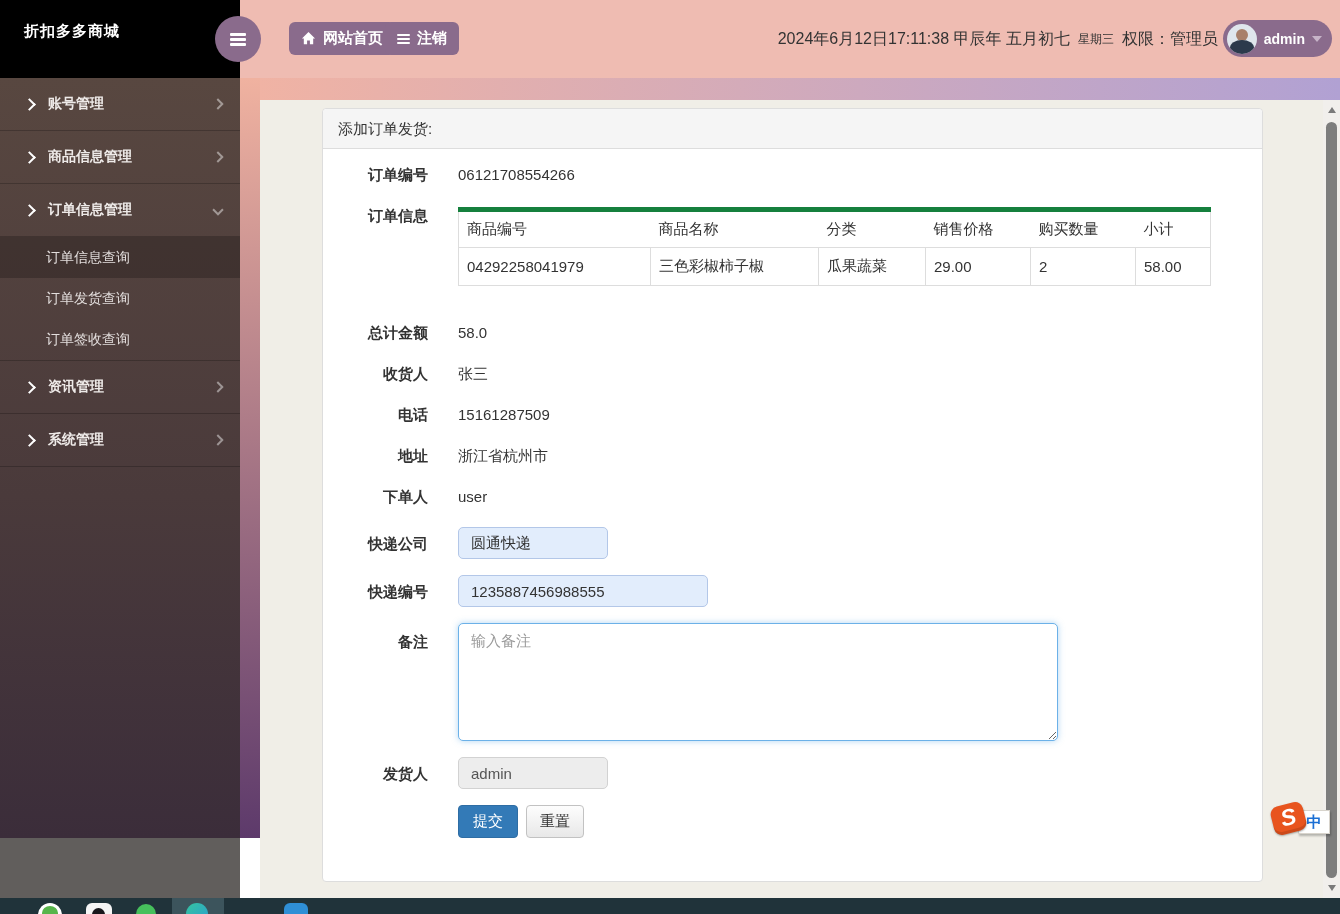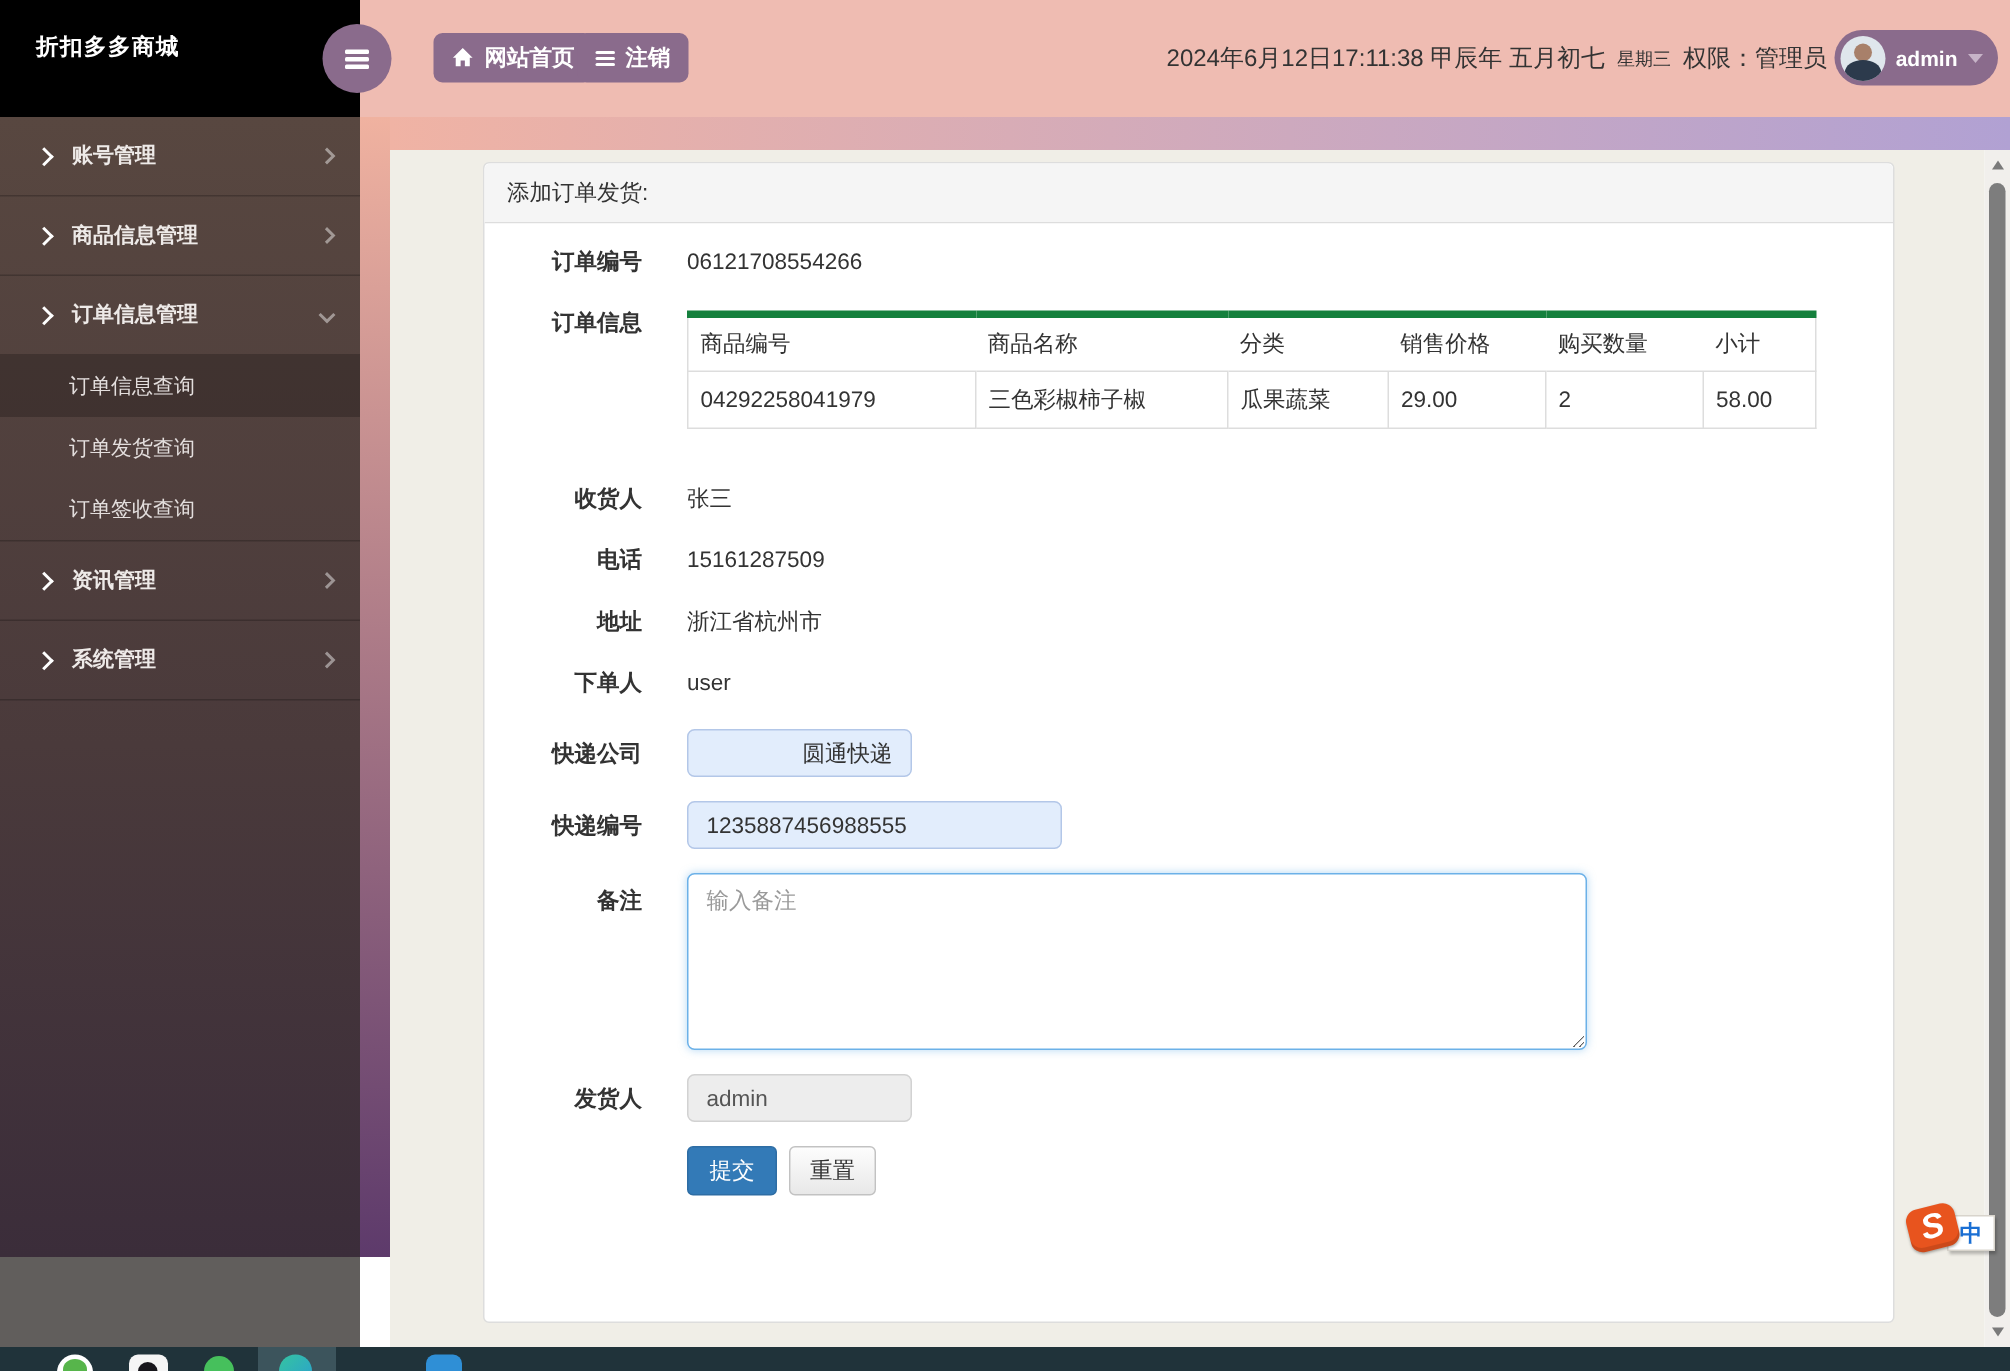--- a/index.html
+++ b/index.html
@@ -74,21 +74,21 @@
   table.order { border-collapse:collapse; margin-left:30px; margin-top:2px; }
   table.order th { border-top:5px solid #15803d; border-bottom:1px solid #ddd; font-weight:normal; text-align:left;
     color:#333; font-size:15px; height:38px; padding:0 8px; box-sizing:border-box; }
   table.order th:first-child { border-left:1px solid #ddd; }
   table.order th:last-child { border-right:1px solid #ddd; }
   table.order td { border:1px solid #ddd; color:#333; font-size:15px; height:38px; padding:0 8px; box-sizing:border-box; }
   .cw0{width:192px}.cw1{width:168px}.cw2{width:107px}.cw3{width:105px}.cw4{width:105px}.cw5{width:75px}
 
   .inp { background:#e2edfc; border:1px solid #b3c7e8; border-radius:5px; height:32px; padding:0 12px;
     font-size:15px; color:#333; box-sizing:border-box; margin-left:30px; font-family:inherit; outline:none; }
-  .inp-company { width:150px;text-align:right; }
+  .inp-company { width:150px; }
   .inp-courier { width:250px; }
   .inp-disabled { background:#ededed; border:1px solid #d2d2d2; color:#555; width:150px; }
   textarea.remark { margin-left:30px; width:600px; height:118px; border:1px solid #6cb1e8; border-radius:5px;
     padding:8px 12px; font-size:15px; color:#333; box-sizing:border-box; resize:both; outline:none;
     font-family:inherit; box-shadow:0 0 6px rgba(102,175,233,0.5); }
   textarea.remark::placeholder { color:#9a9a9a; }
   .btn-row { margin-left:120px; display:flex; gap:8px; }
   .btn-submit { background:#337ab7; border:1px solid #2e6da4; color:#fff; border-radius:4px; font-size:15px;
     height:33px; padding:0 14px; cursor:pointer; font-family:inherit; }
   .btn-reset { background:linear-gradient(180deg,#fdfdfd,#e8e8e8); border:1px solid #c2c2c2; color:#333;
@@ -228,20 +228,24 @@
             <td>瓜果蔬菜</td>
             <td>29.00</td>
             <td>2</td>
             <td>58.00</td>
           </tr>
         </tbody>
       </table>
     </div>
 
     <div class="frow">
+      <div class="flabel">总计金额</div>
+      <div class="fvalue">58.0</div>
+    </div>
+    <div class="frow">
       <div class="flabel">收货人</div>
       <div class="fvalue">张三</div>
     </div>
     <div class="frow">
       <div class="flabel">电话</div>
       <div class="fvalue">15161287509</div>
     </div>
     <div class="frow">
       <div class="flabel">地址</div>
       <div class="fvalue">浙江省杭州市</div>

